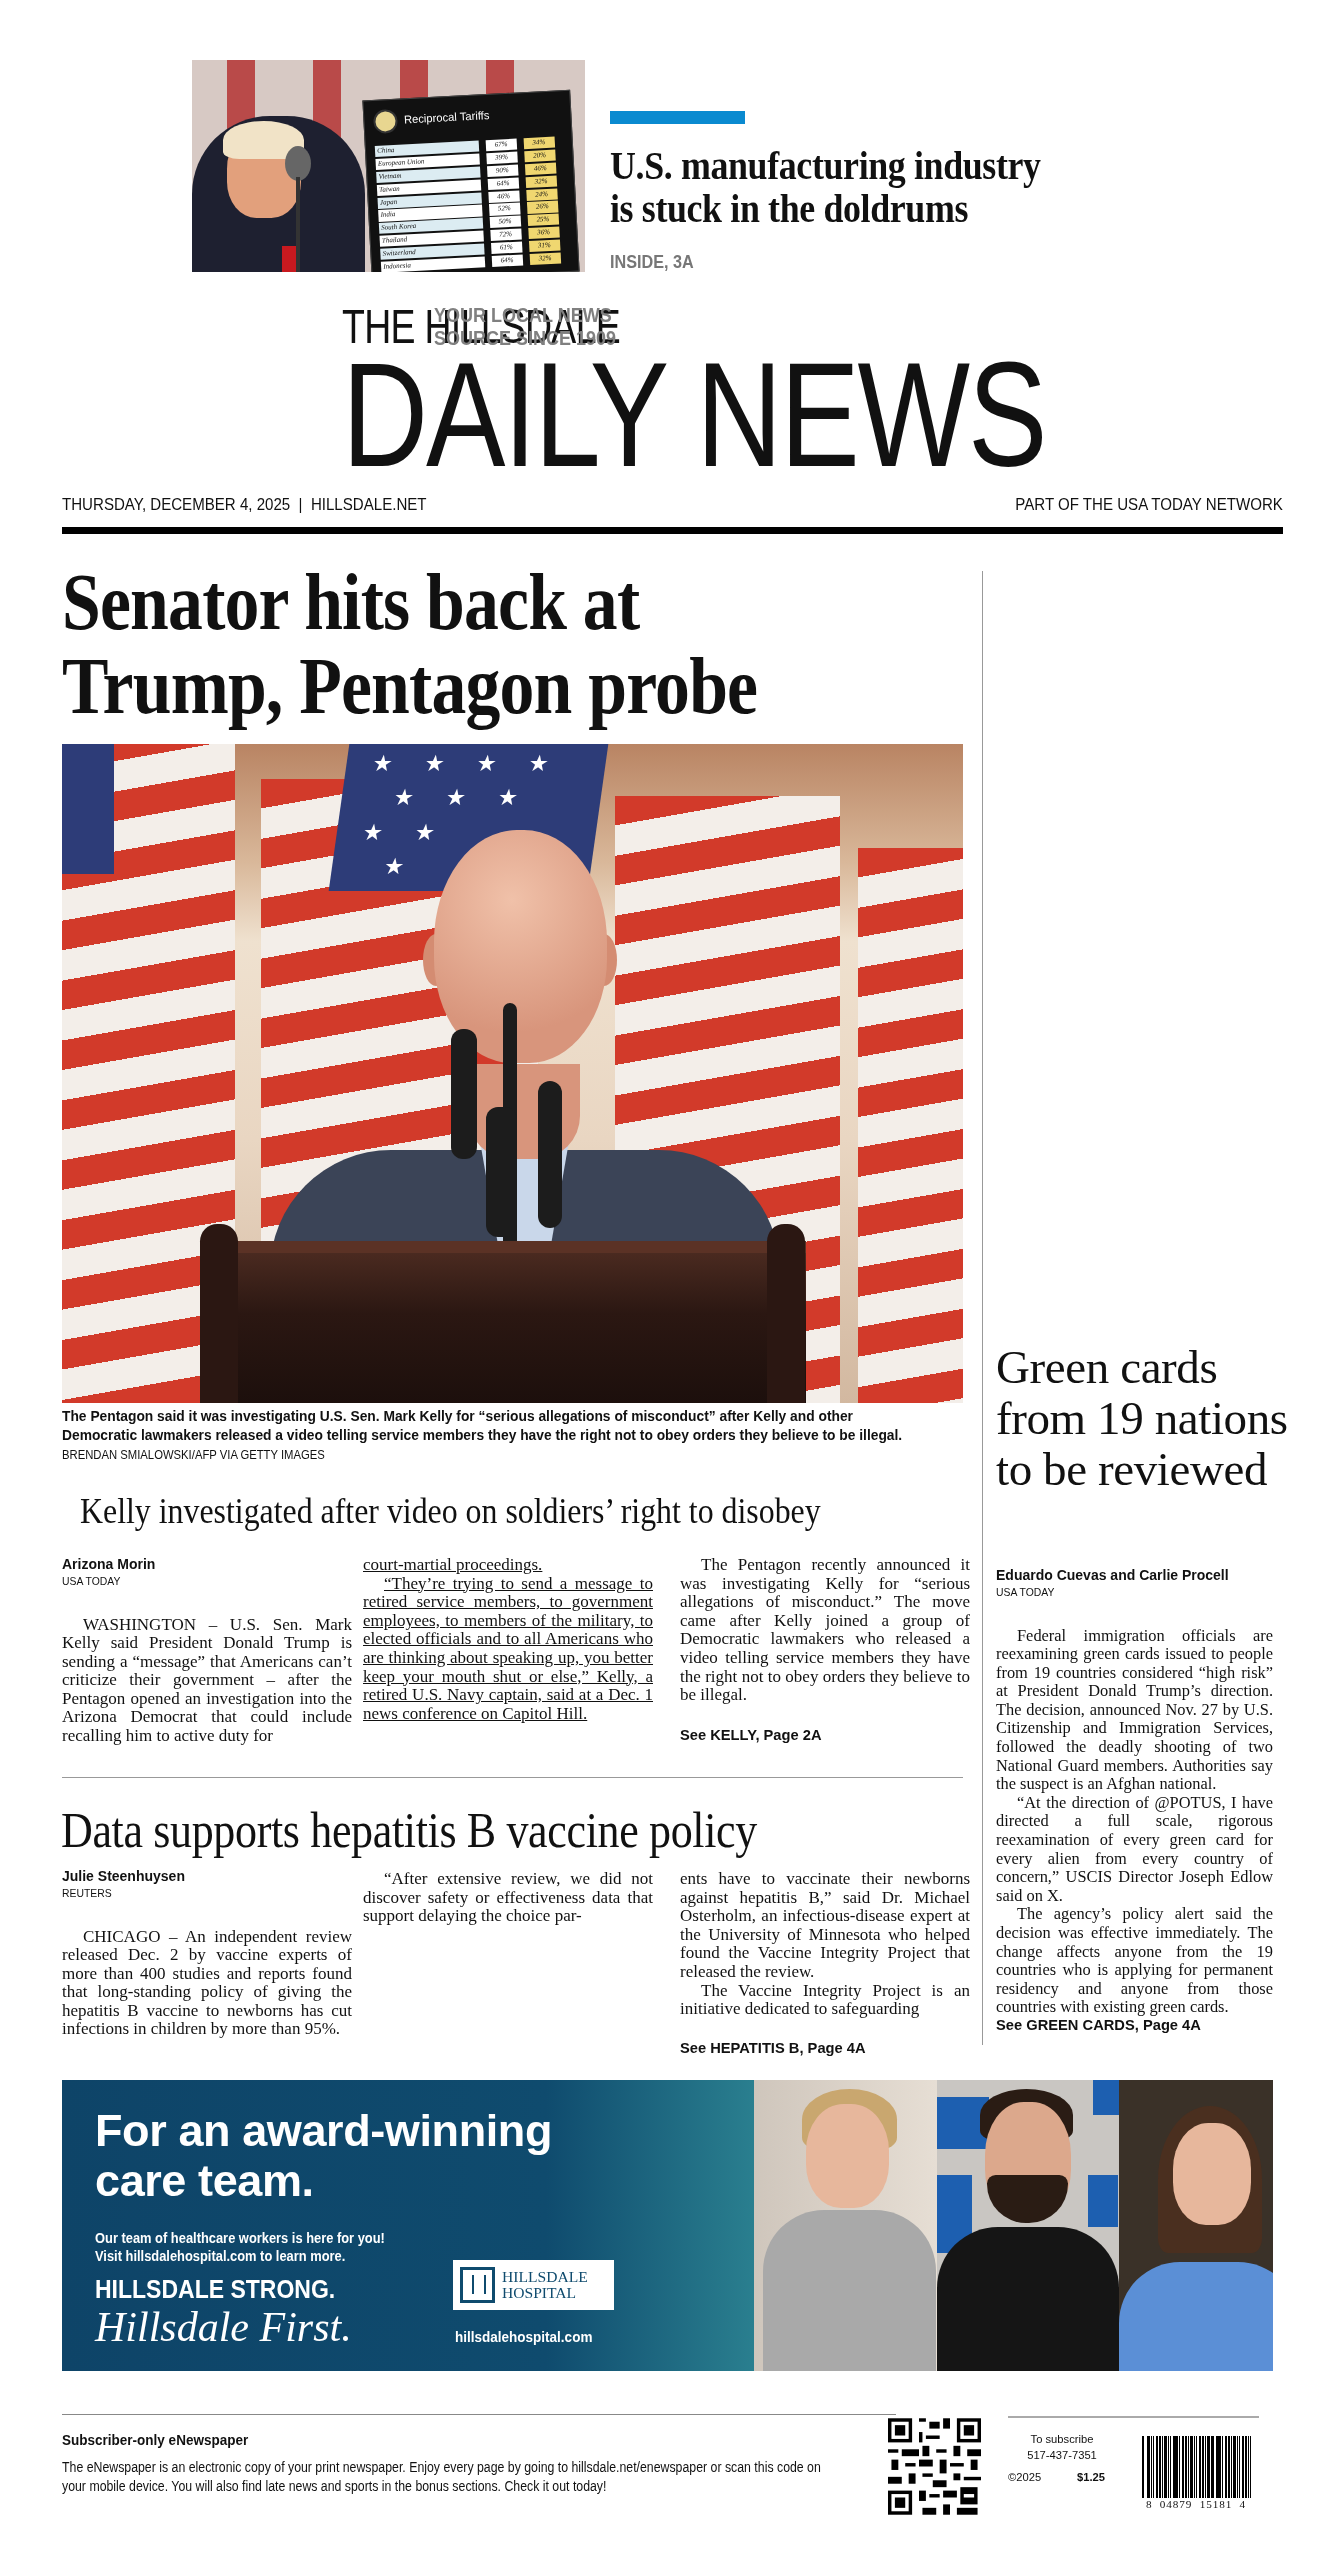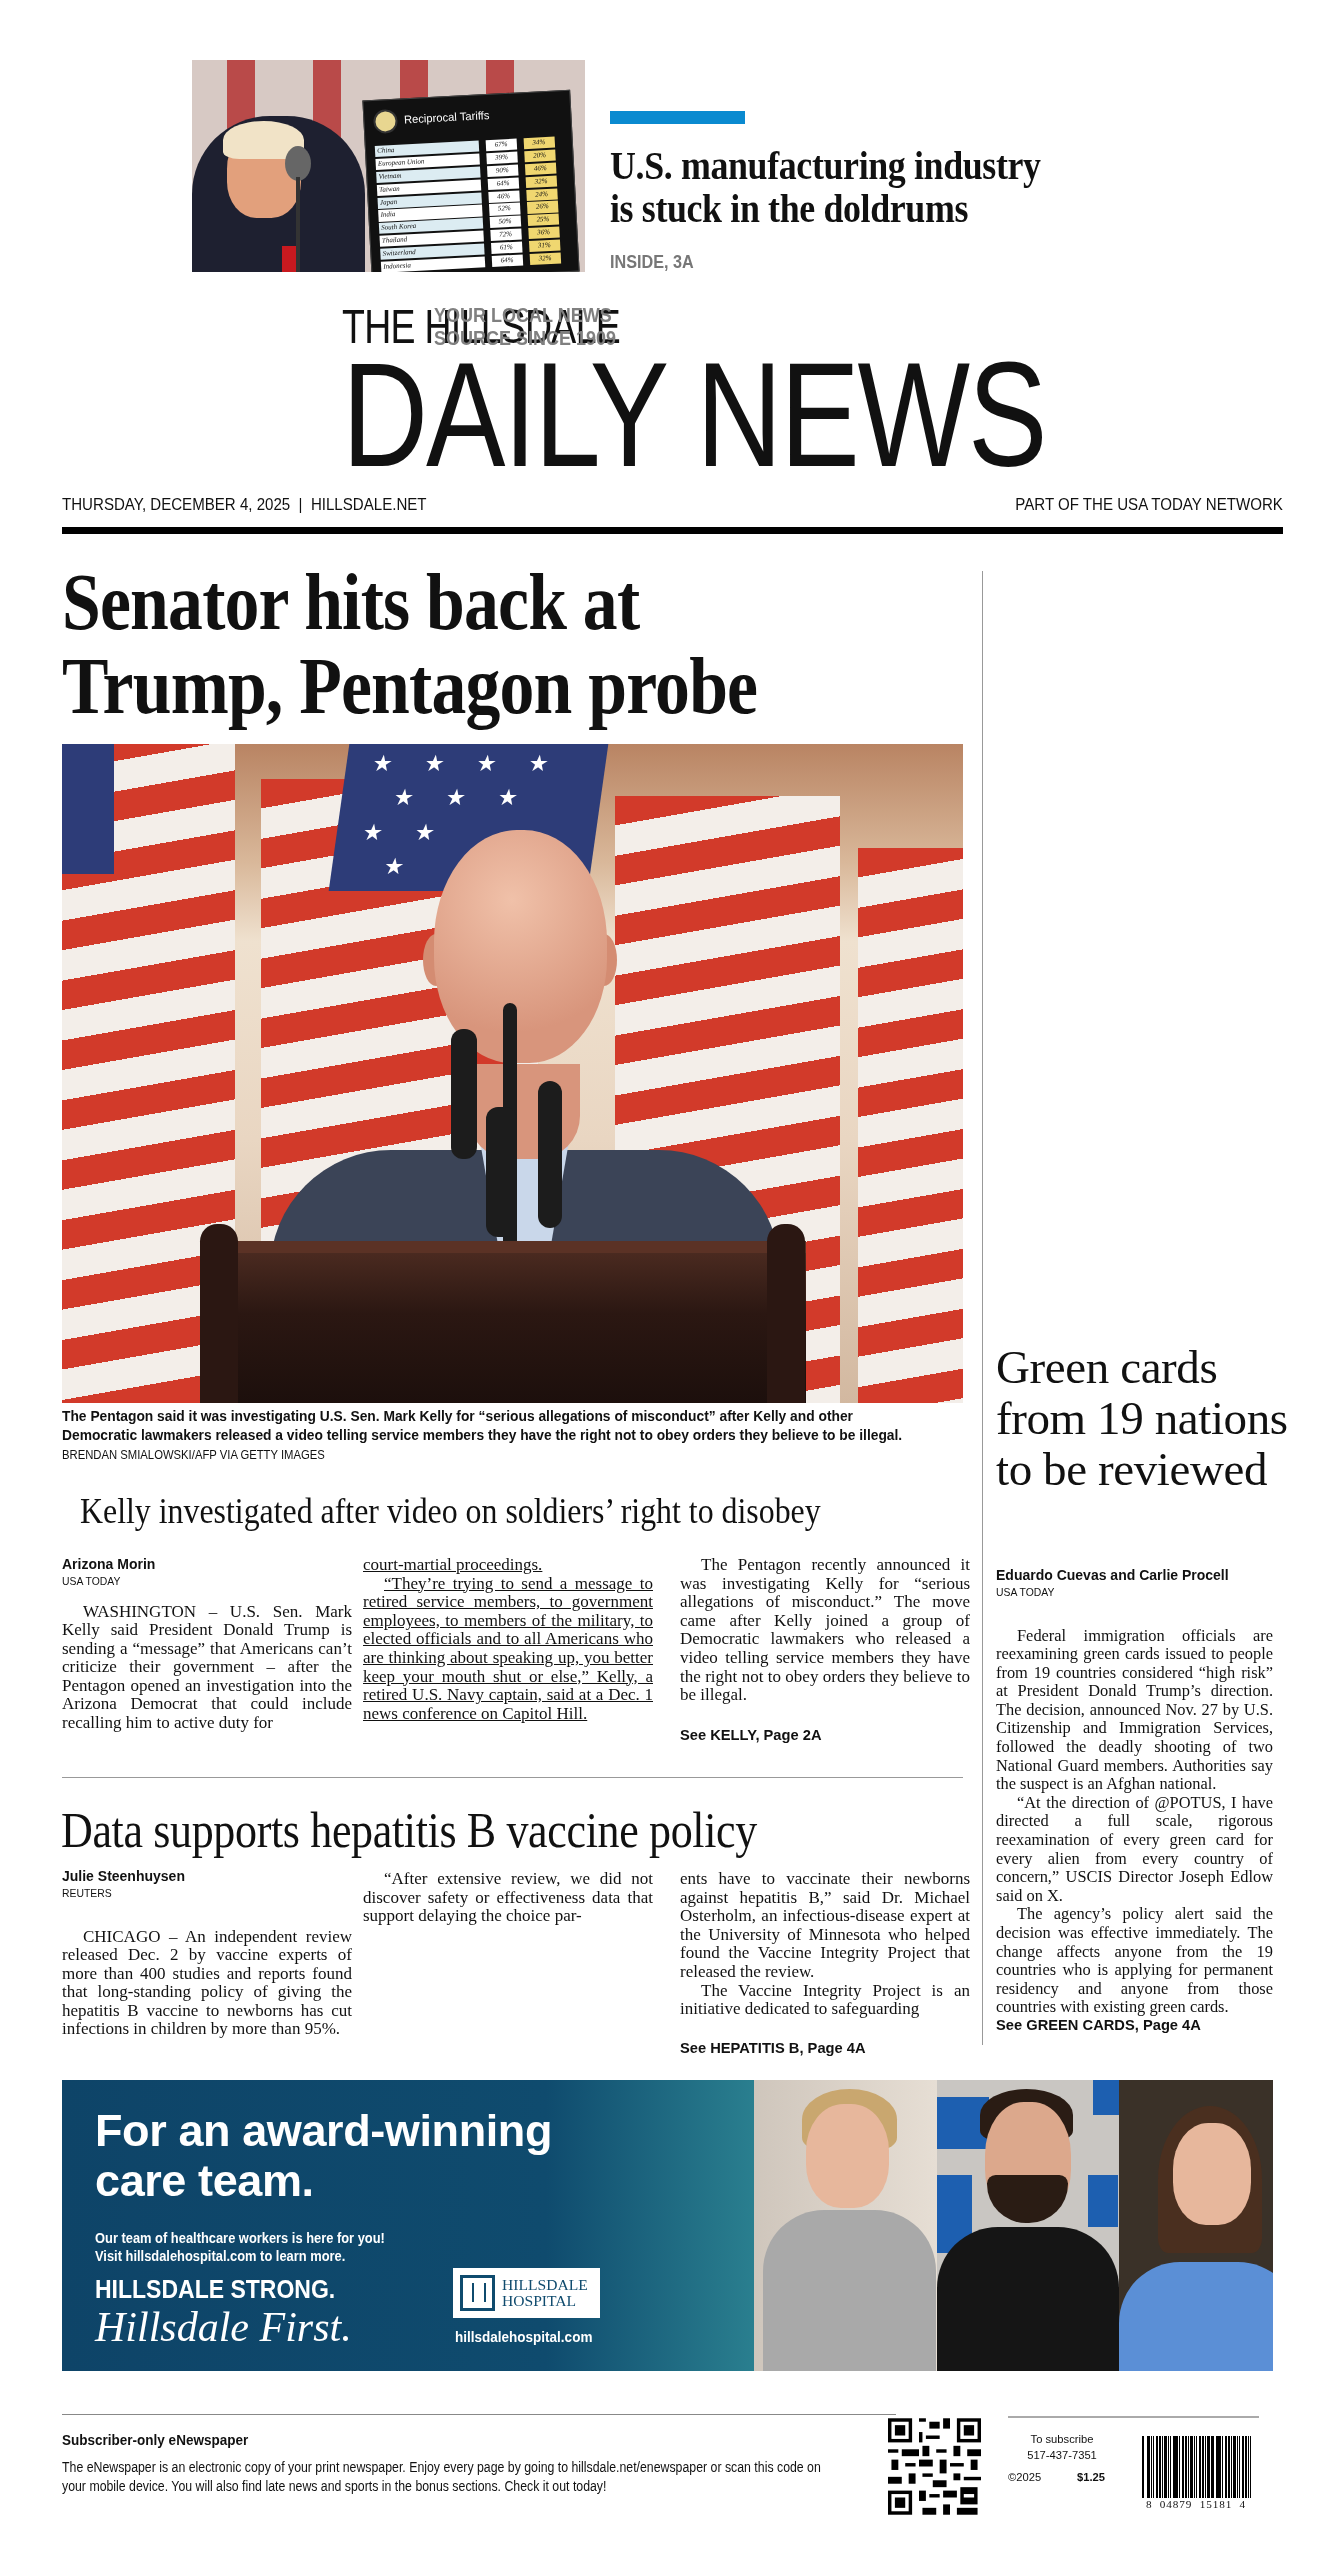--- a/index.html
+++ b/index.html
@@ -64,21 +64,21 @@
   #lead-deck { position: absolute; left: 80px; top: 1492px; width: 899px; font-family: "Liberation Serif", serif; font-size: 35px; transform: scaleX(0.91); transform-origin: left; white-space: nowrap; }
 
   .byline { font-family: "Liberation Sans", sans-serif; font-weight: bold; font-size: 14px; }
   .affil { font-family: "Liberation Sans", sans-serif; font-size: 10.4px; margin-top: 3.5px; }
   .body-text { font-family: "Liberation Serif", serif; font-size: 17px; line-height: 18.6px; text-align: justify; hyphens: manual; }
   .body-text p { text-indent: 21px; }
   .body-text p.noindent { text-indent: 0; }
   .jump { font-family: "Liberation Sans", sans-serif; font-weight: bold; font-size: 14.7px; }
 
   #lead-col1 { position: absolute; left: 62px; top: 1556px; width: 290px; }
-  #lead-col1 .body-text { margin-top: 16px; }
+  #lead-col1 .body-text { margin-top: 29px; }
   #lead-col2 { position: absolute; left: 363px; top: 1556px; width: 290px; text-decoration: underline; }
   #lead-col3 { position: absolute; left: 680px; top: 1556px; width: 290px; }
   #lead-col3 .jump { margin-top: 22.5px; }
 
   #story-rule { position: absolute; left: 62px; top: 1777px; width: 901px; height: 0.9px; background: #999; }
 
   
   #hep-headline { position: absolute; left: 61px; top: 1803px; width: 917px; font-family: "Liberation Serif", serif; font-size: 50px; line-height: 54px; letter-spacing: -0.4px; transform: scaleX(0.88); transform-origin: left; white-space: nowrap; }
   #hep-col1 { position: absolute; left: 62px; top: 1868px; width: 290px; }
   #hep-col1 .body-text { margin-top: 29px; }
@@ -92,21 +92,21 @@
   #gc-col .body-text { margin-top: 29px; font-size: 16.4px; }
   #gc-col .jump { }
 
   
   #ad { position: absolute; left: 62px; top: 2080px; width: 1211px; height: 291px; overflow: hidden; background: #c2410c; }
   .ad-grad { position: absolute; left: 0; top: 0; width: 692px; height: 100%; background: linear-gradient(90deg,#0e4468 0%,#0f4b6e 70%,#2a7f8f 100%); }
   #ad-headline { position: absolute; left: 33px; top: 26px; font-family: "Liberation Sans", sans-serif; font-weight: bold; color: #fff; font-size: 45px; line-height: 50px; letter-spacing: -0.4px; }
   #ad-sub { position: absolute; left: 33px; top: 149px; font-family: "Liberation Sans", sans-serif; font-weight: bold; color: #fff; font-size: 14px; line-height: 18px; transform: scaleX(0.92); transform-origin: left; }
   #ad-strong { position: absolute; left: 33px; top: 195px; font-family: "Liberation Sans", sans-serif; font-weight: bold; color: #fff; font-size: 25px; transform: scaleX(0.92); transform-origin: left; }
   #ad-first { position: absolute; left: 33px; top: 223px; font-family: "Liberation Serif", serif; font-style: italic; color: #fff; font-size: 42px; }
-  #ad-logo { position: absolute; left: 391px; top: 188px; width: 147px; height: 50px; background: #fff; display: flex; align-items: center; padding: 0 7px; }
+  #ad-logo { position: absolute; left: 391px; top: 180px; width: 161px; height: 50px; background: #fff; display: flex; align-items: center; padding: 0 7px; }
   .logo-mark { width: 35px; height: 36px; border: 3.5px solid #0f4b6e; position: relative; margin-right: 7px; }
   .logo-mark::after { content: ""; position: absolute; left: 8.6px; top: 5.2px; width: 10.4px; height: 19px; border: 2.6px solid #0f4b6e; border-top: none; border-bottom: none; }
   .logo-text { font-family: "Liberation Serif", serif; color: #0f4b6e; font-size: 15.6px; line-height: 15.6px; }
   #ad-url { position: absolute; left: 393px; top: 249px; font-family: "Liberation Sans", sans-serif; font-weight: bold; color: #fff; font-size: 14.7px; transform: scaleX(0.92); transform-origin: left; }
   .ad-photo { position: absolute; top: 0; height: 100%; overflow: hidden; }
   .p1 { left: 692px; width: 183px; background: linear-gradient(90deg,#cfc6bc,#e6ded4); }
   .p2 { left: 875px; width: 182px; background: #c9c6c2; }
   .p3 { left: 1057px; width: 180px; background: #3a3128; }
   .ph-head { position: absolute; border-radius: 45% 45% 42% 42%; background: #e7b79c; }
   .ph-hair { position: absolute; border-radius: 50% 50% 20% 20%; }

